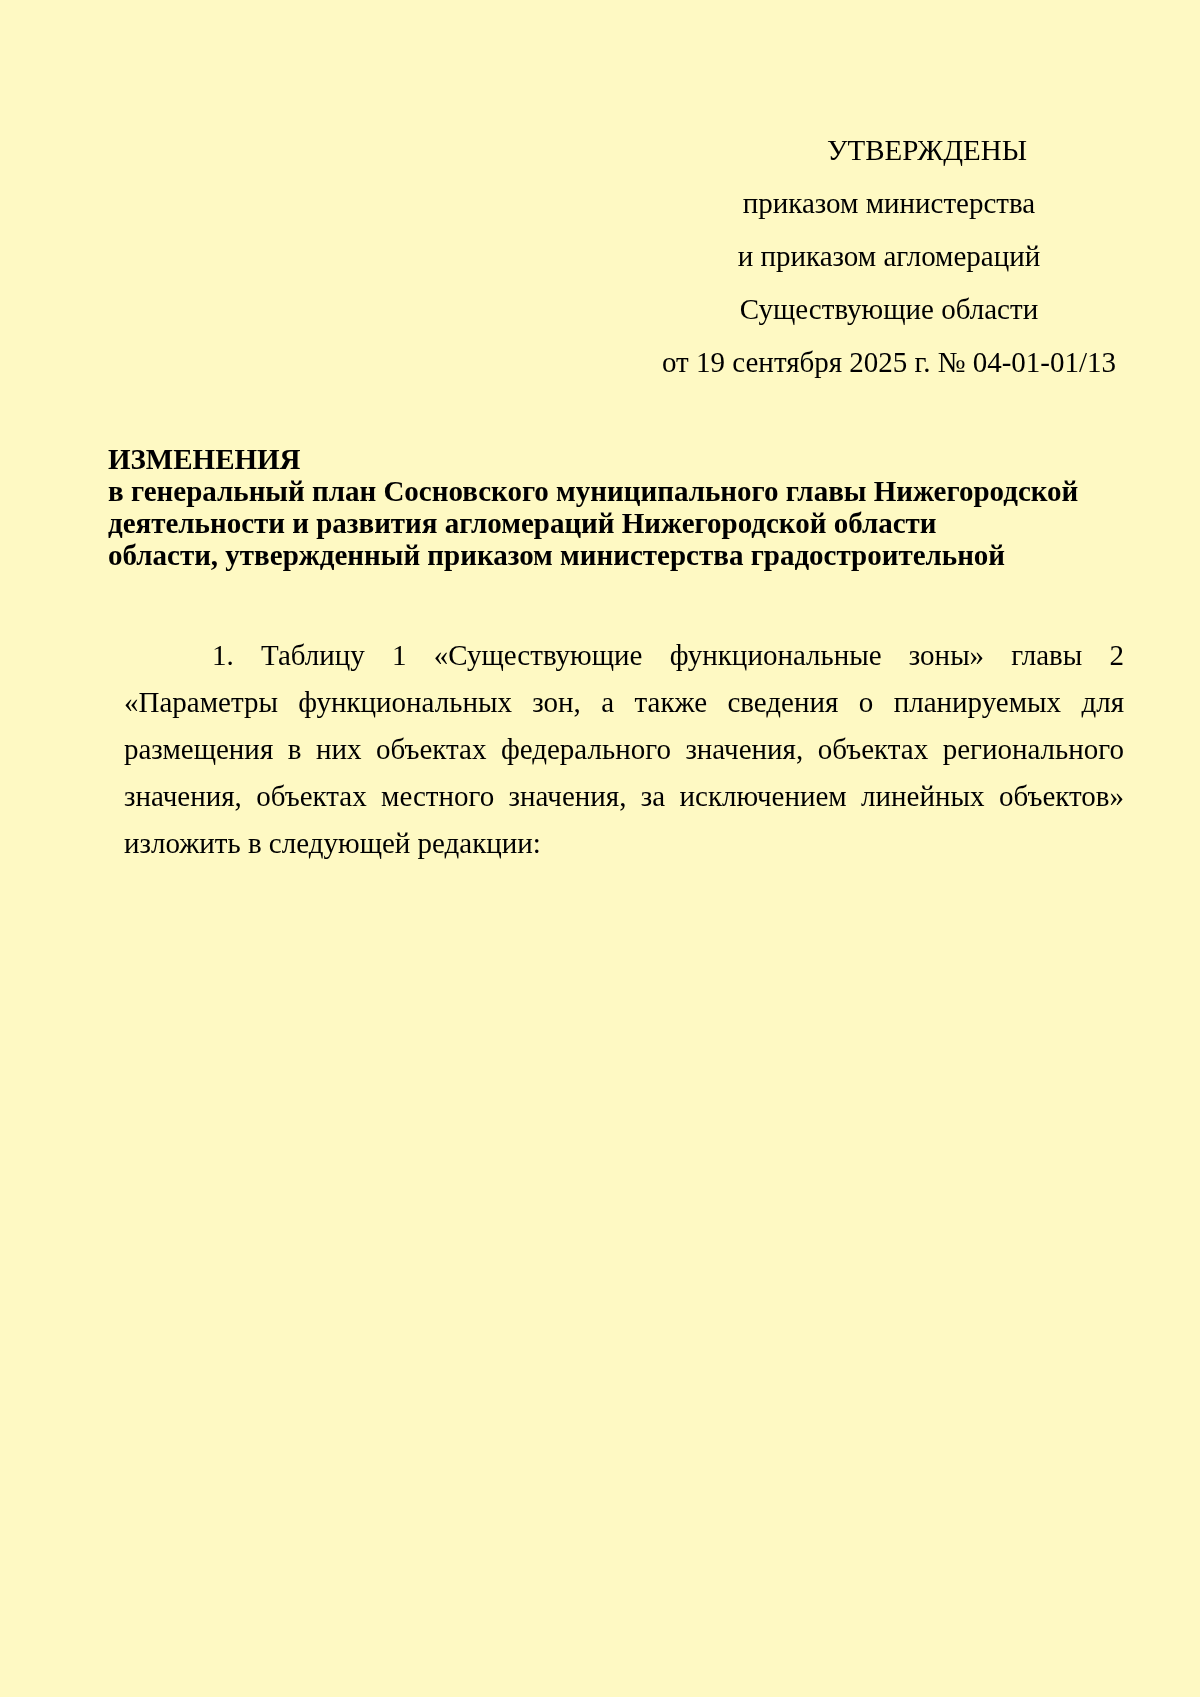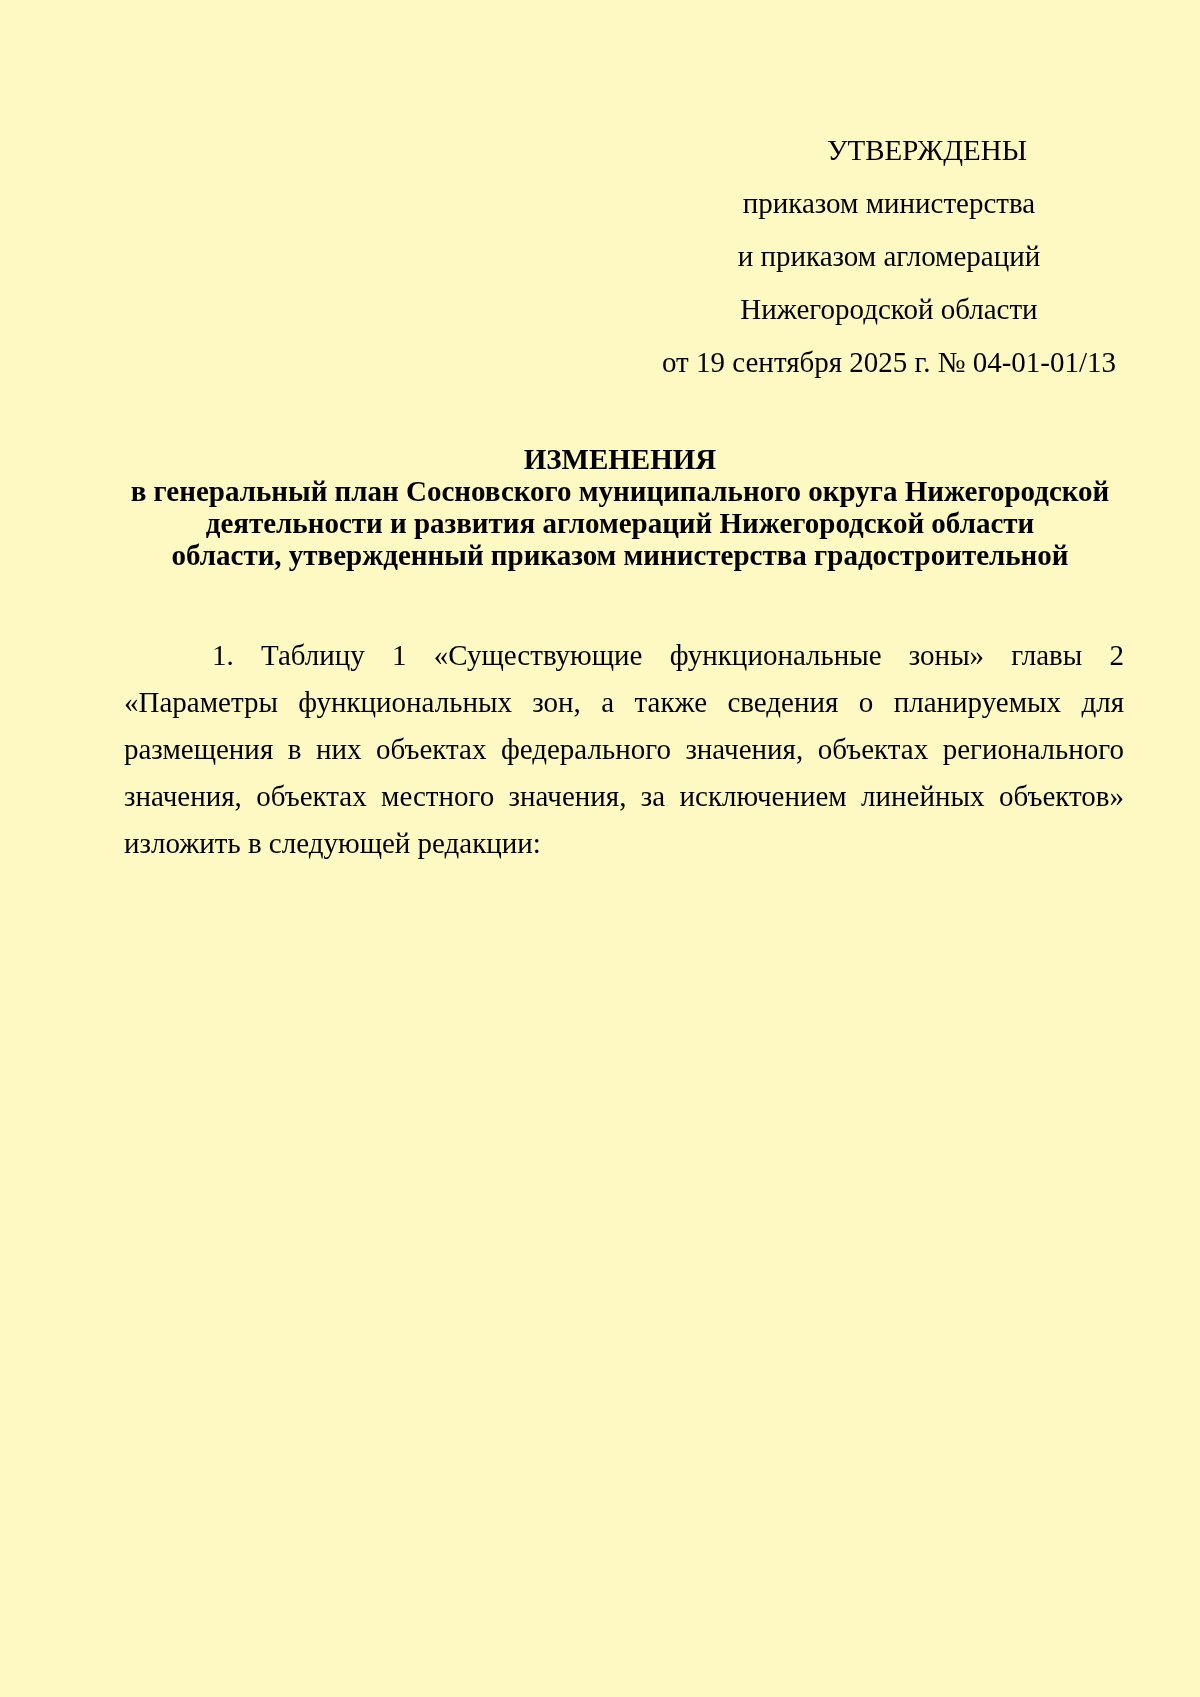--- a/index.html
+++ b/index.html
@@ -34,23 +34,22 @@
     white-space: nowrap;
   }
   .approval-line {
     white-space: nowrap;
     margin-top: 21px;
   }
   
   .doc-heading {
     position: absolute;
     top: 443px;
-    left: 120px;
+    left: 108px;
     width: 1000px;
-    text-align: center;
     font-weight: bold;
     line-height: 32px;
   }
   .heading-line {
     white-space: nowrap;
   }
   
   .doc-paragraph {
     position: absolute;
     top: 632px;
@@ -63,26 +62,26 @@
 </style>
 </head>
 <body>
 
 <div class="page">
 
   <div class="approval-block">
     <div class="approval-title">УТВЕРЖДЕНЫ</div>
     <div class="approval-line">приказом министерства</div>
     <div class="approval-line">и приказом агломераций</div>
-    <div class="approval-line">Нижегородской области</div>
+    <div class="approval-line">Существующие области</div>
     <div class="approval-line">от 19 сентября 2025 г. № 04-01-01/13</div>
   </div>
 
   <div class="doc-heading">
     <div class="heading-line">ИЗМЕНЕНИЯ</div>
-    <div class="heading-line">в генеральный план Сосновского муниципального округа Нижегородской</div>
+    <div class="heading-line">в генеральный план Сосновского муниципального главы Нижегородской</div>
     <div class="heading-line">деятельности и развития агломераций Нижегородской области</div>
     <div class="heading-line">области, утвержденный приказом министерства градостроительной</div>
   </div>
 
   <div class="doc-paragraph">1. Таблицу 1 «Существующие функциональные зоны» главы 2 «Параметры функциональных зон, а также сведения о планируемых для размещения в них объектах федерального значения, объектах регионального значения, объектах местного значения, за исключением линейных объектов» изложить в следующей редакции:</div>
 
 </div>
 
 </body></html>

